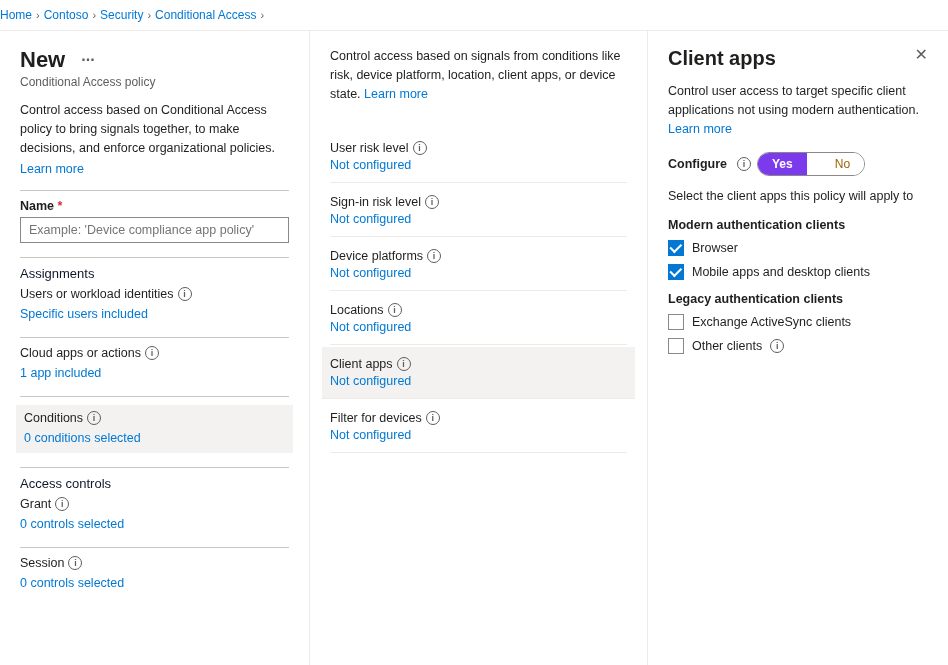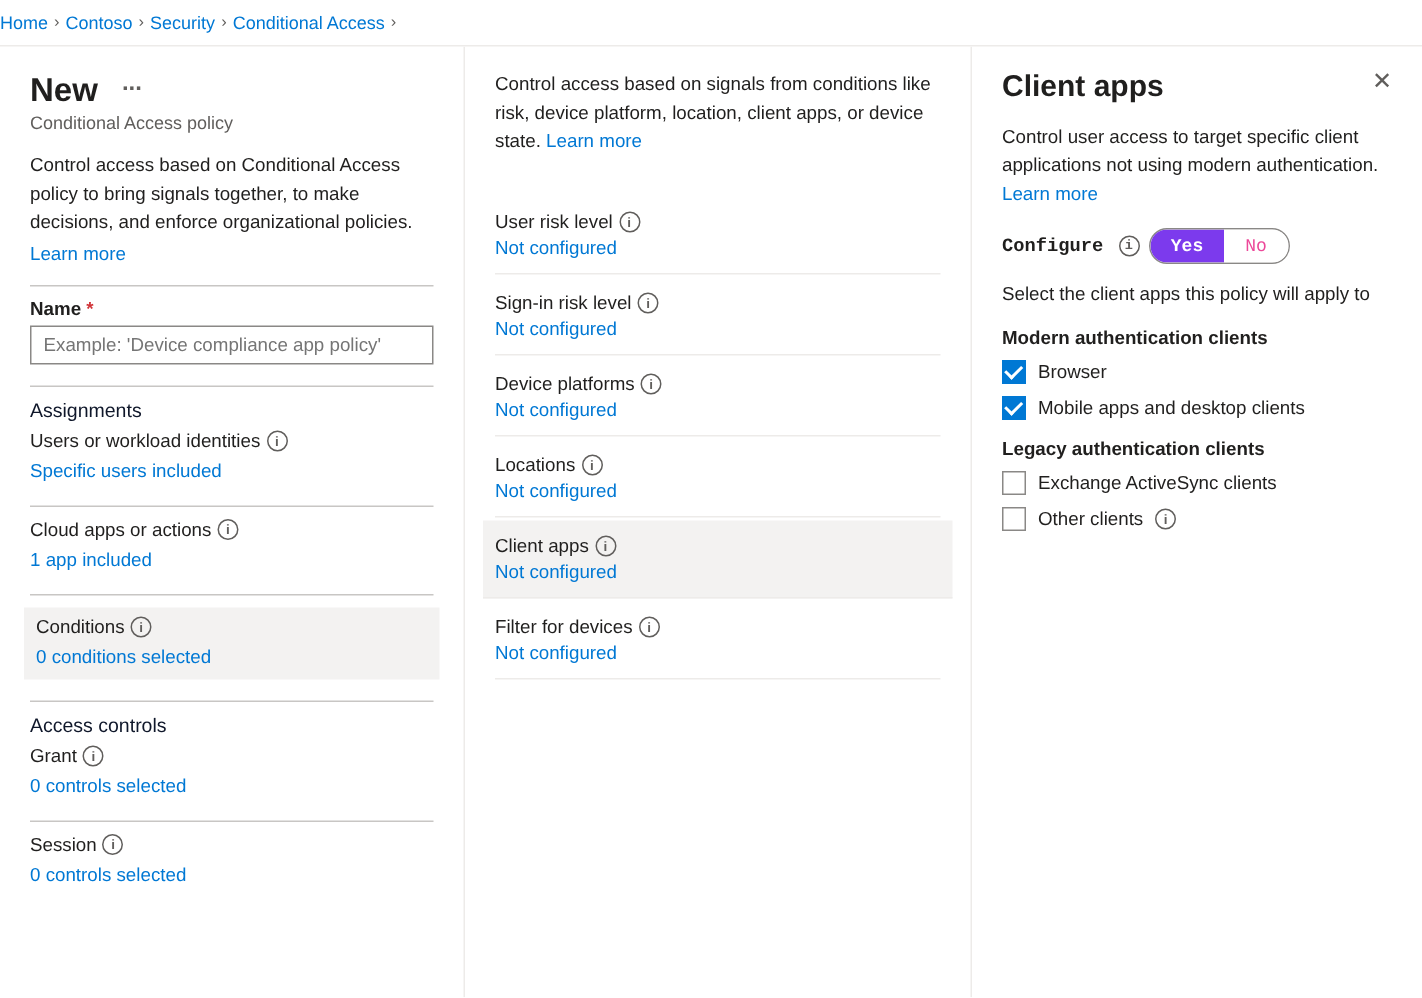--- a/index.html
+++ b/index.html
@@ -239,21 +239,20 @@
       color: #0078d4;
       cursor: pointer;
       text-decoration: none;
     }
 
     .configure-row {
       display: flex;
       align-items: center;
       gap: 6px;
       margin-bottom: 12px;
-      font-family: Liberation Mono, monospace;
     }
     .configure-label {
       font-size: 12.5px;
       font-weight: 600;
       margin-right: 4px;
     }
 
     
     .toggle-group {
       display: flex;
@@ -268,21 +267,22 @@
       background: #fff;
       border: none;
       font-family: inherit;
     }
     .toggle-option.active {
       background: #7c3aed;
       color: #fff;
       font-weight: 600;
     }
     .toggle-option:not(.active) {
-      color: #ec4899;
+      color: #a16207;
+      margin-left: 14px;
     }
 
     .select-text {
       font-size: 12.5px;
       color: #201f1e;
       margin-bottom: 12px;
       line-height: 1.4;
     }
 
     .auth-section-heading {

